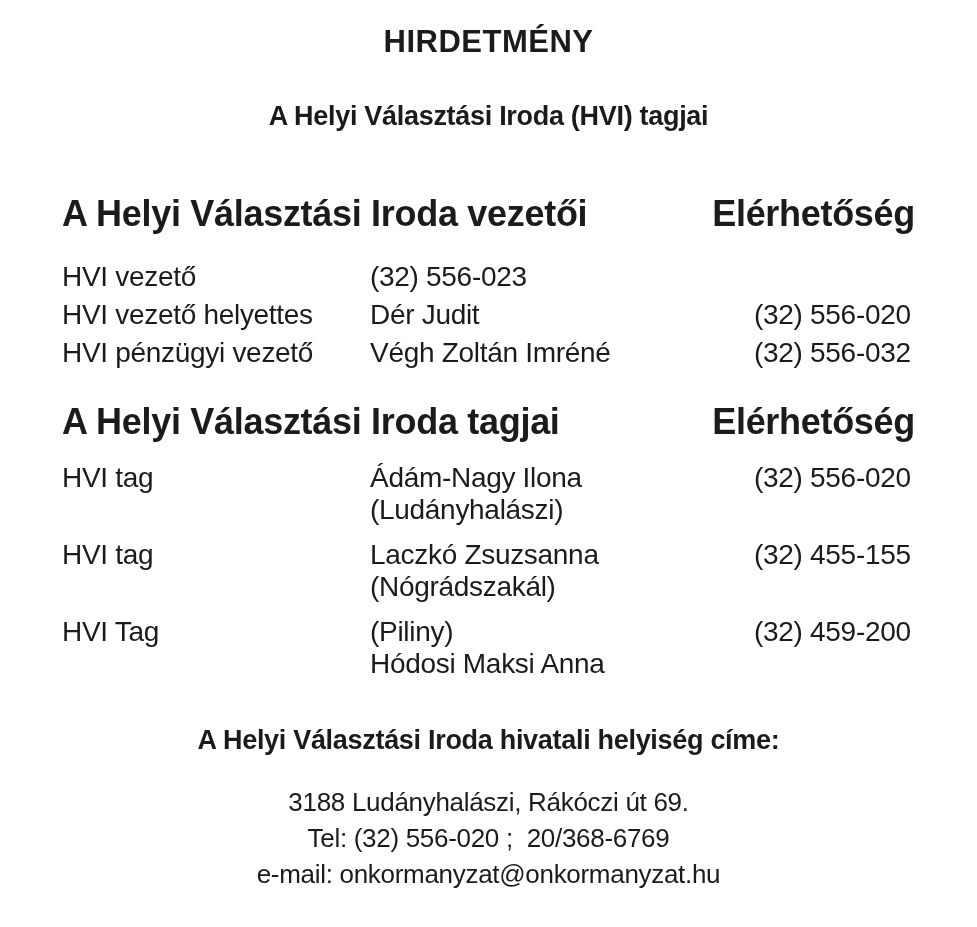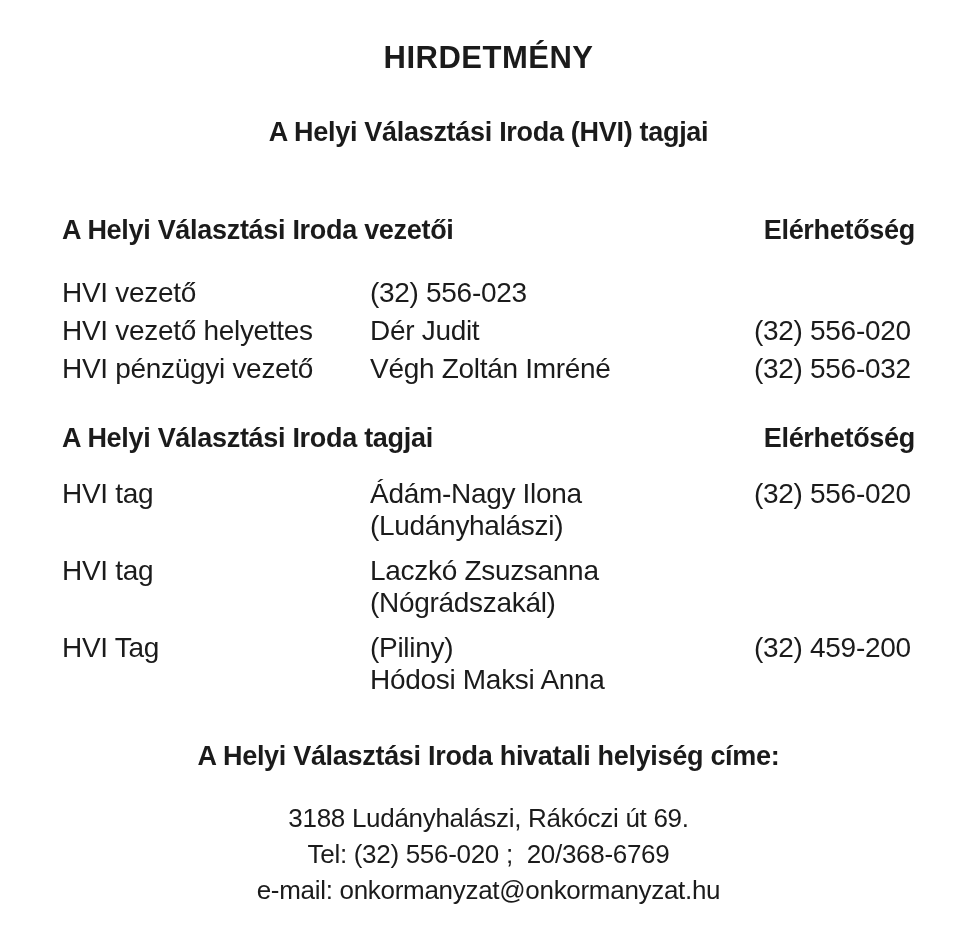--- a/index.html
+++ b/index.html
@@ -5,21 +5,21 @@
   html, body {
     margin: 0;
     padding: 0;
     background: #ffffff;
   }
   .page {
     position: relative;
     width: 977px;
     height: 927px;
     box-sizing: border-box;
-    padding: 40px 62px 0 62px;
+    padding: 24px 62px 0 62px;
     background: #ffffff;
     color: #1b1b1b;
     font-family: "Liberation Sans", sans-serif;
     letter-spacing: -0.3px;
     overflow: hidden;
   }
   .doc-title {
     margin: 0;
     text-align: center;
     font-size: 31px;
@@ -31,21 +31,21 @@
     margin: 40px 0 0 0;
     text-align: center;
     font-size: 27px;
     line-height: 32px;
     font-weight: bold;
   }
   .section-head {
     display: flex;
     justify-content: space-between;
     align-items: baseline;
-    font-size: 27px;
+    font-size: 36px;
     line-height: 32px;
     font-weight: bold;
   }
   .section-head.first { margin-top: 66px; }
   .section-head.second { margin-top: 34px; }
   .rows { margin-top: 28px; }
   .rows.second { margin-top: 24px; }
   .row {
     display: flex;
     align-items: flex-start;
@@ -116,20 +116,21 @@
         <span class="name-line">(Ludányhalászi)</span>
       </span>
       <span class="c3">(32) 556-020</span>
     </div>
     <div class="row">
       <span class="c1">HVI tag</span>
       <span class="c2">
         <span class="name-line">Laczkó Zsuzsanna</span>
         <span class="name-line">(Nógrádszakál)</span>
       </span>
+      <span class="c3">(32) 455-155</span>
     </div>
     <div class="row">
       <span class="c1">HVI Tag</span>
       <span class="c2">
         <span class="name-line">(Piliny)</span>
         <span class="name-line">Hódosi Maksi Anna</span>
       </span>
       <span class="c3">(32) 459-200</span>
     </div>
   </div>

